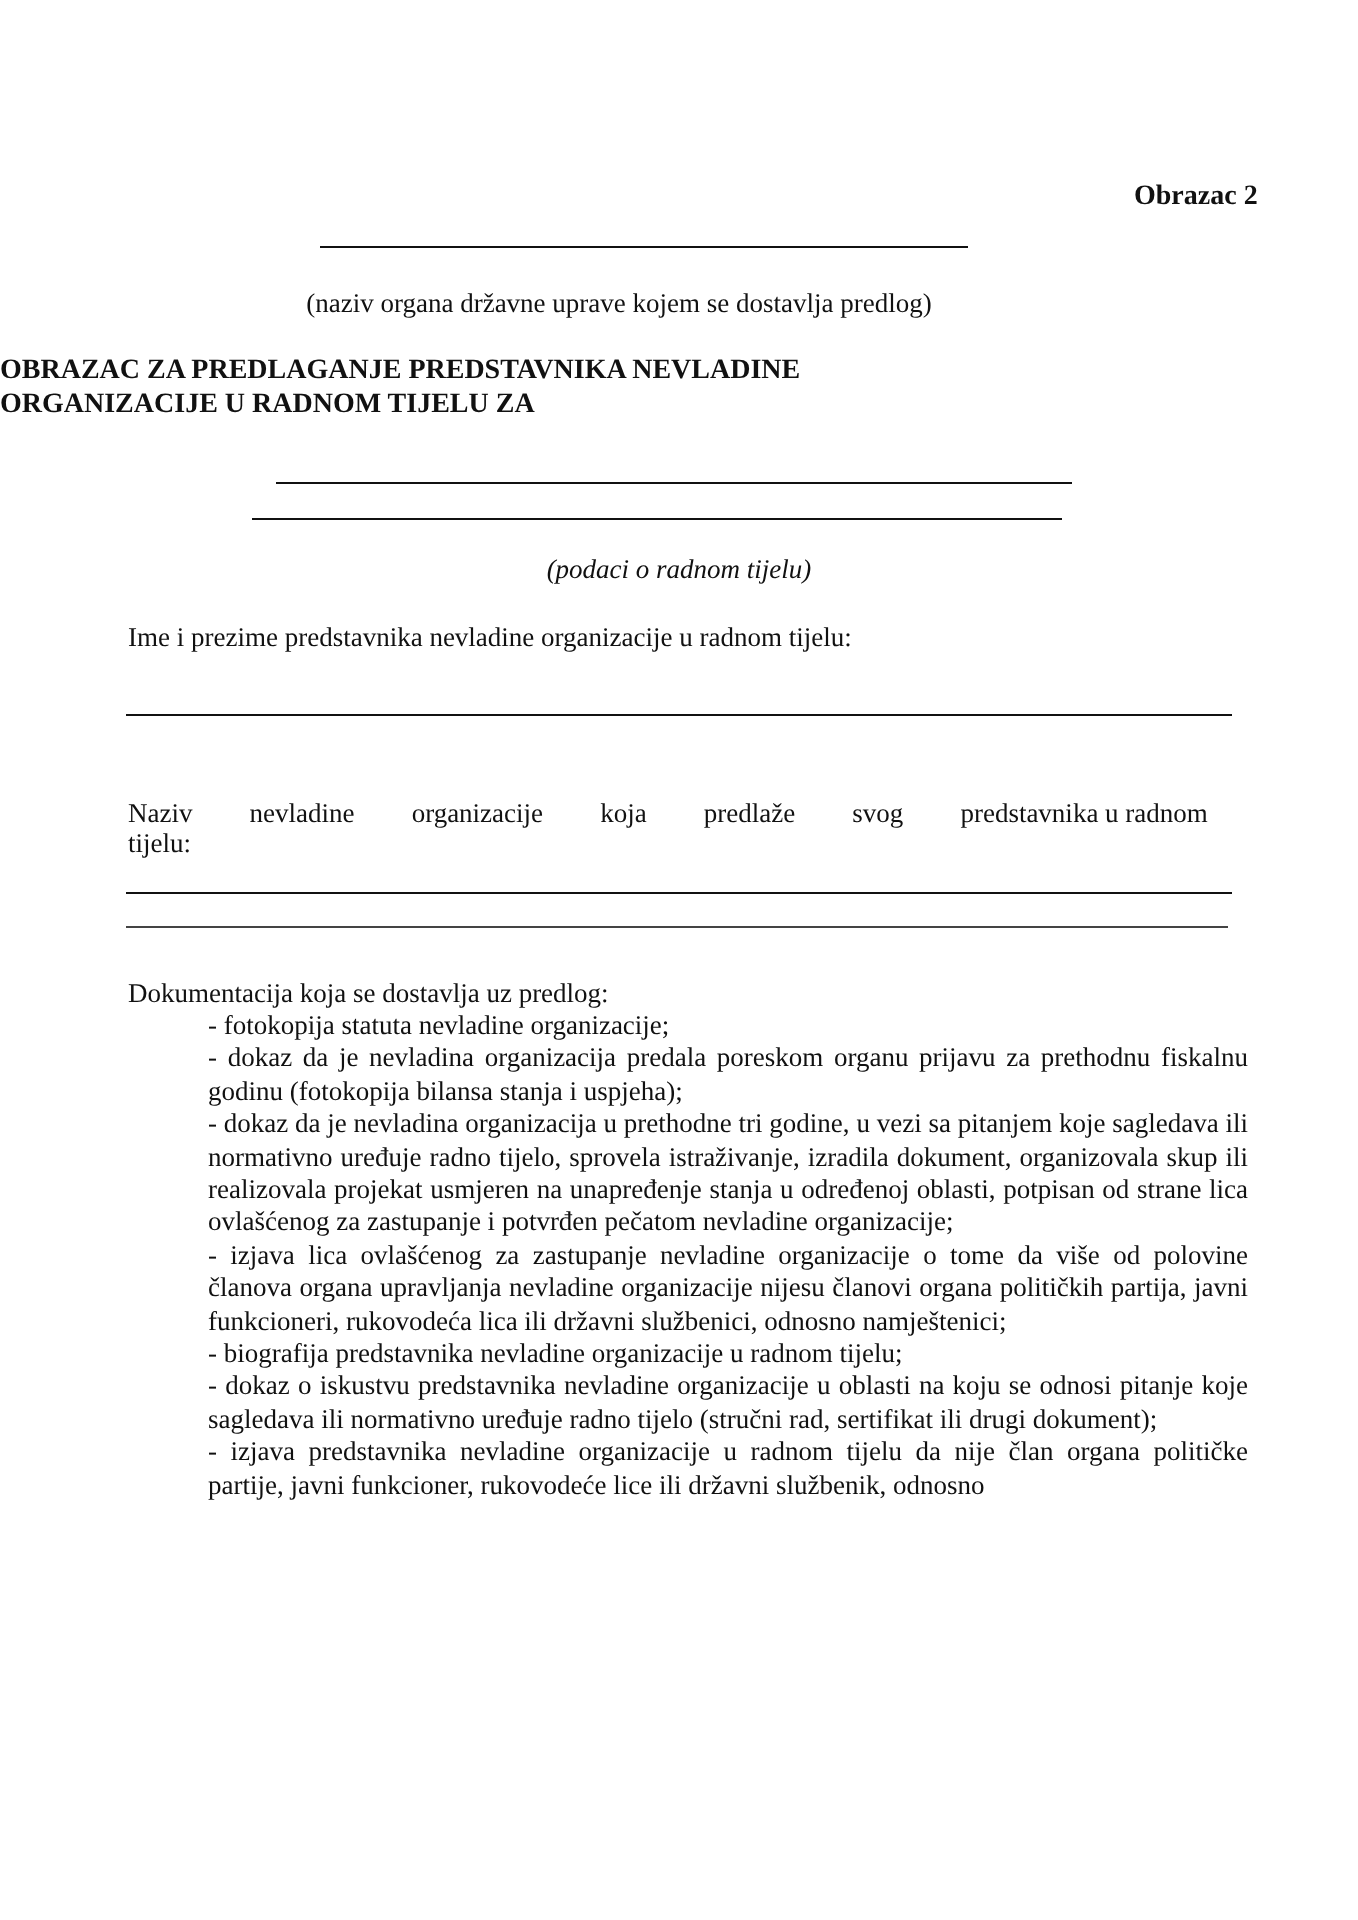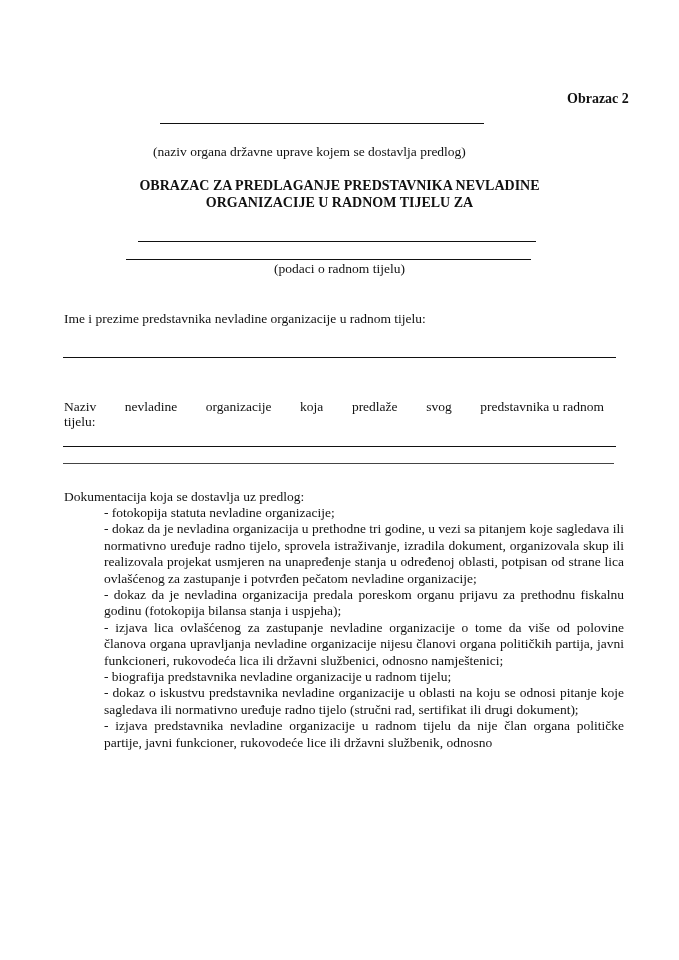--- a/index.html
+++ b/index.html
@@ -25,21 +25,21 @@
       height: 0;
       border-top: 1px solid #111;
     }
     .caption {
       left: 0; width: 679px;
       text-align: center;
       font-size: 13.5px;
     }
     .title {
       left: 0; width: 679px;
-      text-align: center;
+      text-align: left;
       font-size: 14px;
       font-weight: bold;
       line-height: 17px;
     }
     .field-label {
       left: 64px;
       font-size: 13.5px;
     }
     .justify-label {
       left: 64px; width: 552px;
@@ -78,21 +78,21 @@
 <div class="abs form-number">Obrazac 2</div>
 
 <div class="hline" style="left:160px; top:123px; width:324px;"></div>
 <div class="abs caption" style="top:144px; left:0; width:619px; padding-left:0;">(naziv organa državne uprave kojem se dostavlja predlog)</div>
 
 <div class="abs title" style="top:177px;">OBRAZAC ZA PREDLAGANJE PREDSTAVNIKA NEVLADINE</div>
 <div class="abs title" style="top:194px;">ORGANIZACIJE U RADNOM TIJELU ZA</div>
 
 <div class="hline" style="left:138px; top:241px; width:398px;"></div>
 <div class="hline" style="left:126px; top:259px; width:405px;"></div>
-<div class="abs caption" style="top:261px;">(podaci o radnom tijelu)</div>
+<div class="abs caption" style="top:277px;font-style:italic;">(podaci o radnom tijelu)</div>
 
 <div class="abs field-label" style="top:311px;">Ime i prezime predstavnika nevladine organizacije u radnom tijelu:</div>
 <div class="hline" style="left:63px; top:357px; width:553px;"></div>
 
 <div class="abs justify-label" style="top:399px;">
   <div class="naziv-row">
     <span>Naziv</span>
     <span>nevladine</span>
     <span>organizacije</span>
     <span>koja</span>
@@ -101,19 +101,19 @@
     <span style="padding-right:12px;">predstavnika u radnom</span>
   </div>
   <div>tijelu:</div>
 </div>
 <div class="hline" style="left:63px; top:446px; width:553px;"></div>
 <div class="hline" style="left:63px; top:463px; width:551px; border-top-color:#444;"></div>
 
 <div class="abs docs-heading">Dokumentacija koja se dostavlja uz predlog:</div>
 <ul class="abs docs-list">
   <li>- fotokopija statuta nevladine organizacije;</li>
+  <li>- dokaz da je nevladina organizacija predala poreskom organu prijavu za prethodnu fiskalnu godinu (fotokopija bilansa stanja i uspjeha);</li>
   <li>- dokaz da je nevladina organizacija u prethodne tri godine, u vezi sa pitanjem koje sagledava ili normativno uređuje radno tijelo, sprovela istraživanje, izradila dokument, organizovala skup ili realizovala projekat usmjeren na unapređenje stanja u određenoj oblasti, potpisan od strane lica ovlašćenog za zastupanje i potvrđen pečatom nevladine organizacije;</li>
-  <li>- dokaz da je nevladina organizacija predala poreskom organu prijavu za prethodnu fiskalnu godinu (fotokopija bilansa stanja i uspjeha);</li>
   <li>- izjava lica ovlašćenog za zastupanje nevladine organizacije o tome da više od polovine članova organa upravljanja nevladine organizacije nijesu članovi organa političkih partija, javni funkcioneri, rukovodeća lica ili državni službenici, odnosno namještenici;</li>
   <li>- biografija predstavnika nevladine organizacije u radnom tijelu;</li>
   <li>- dokaz o iskustvu predstavnika nevladine organizacije u oblasti na koju se odnosi pitanje koje sagledava ili normativno uređuje radno tijelo (stručni rad, sertifikat ili drugi dokument);</li>
   <li>- izjava predstavnika nevladine organizacije u radnom tijelu da nije član organa političke partije, javni funkcioner, rukovodeće lice ili državni službenik, odnosno</li>
 </ul>
 
 </body></html>

